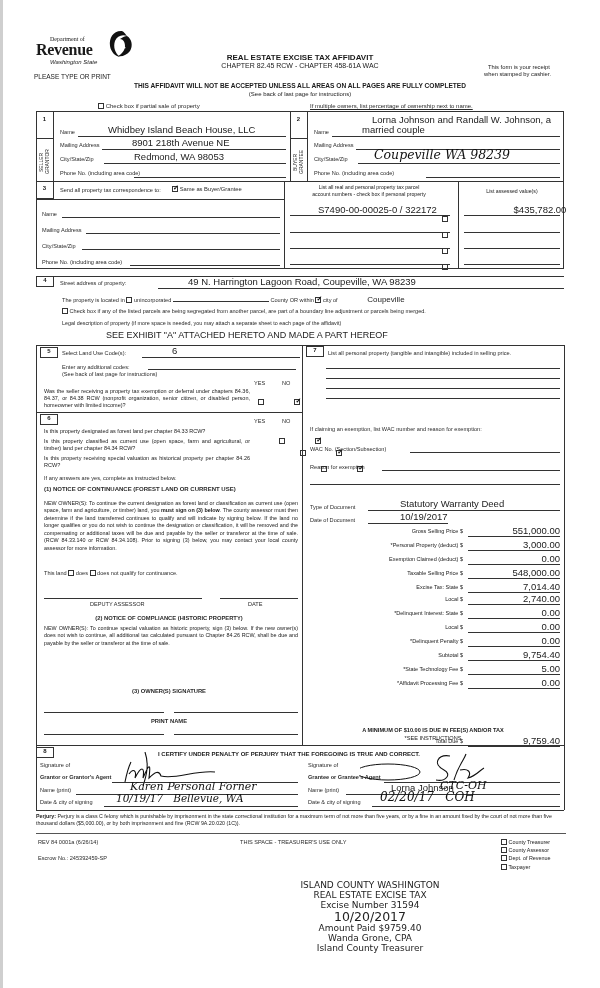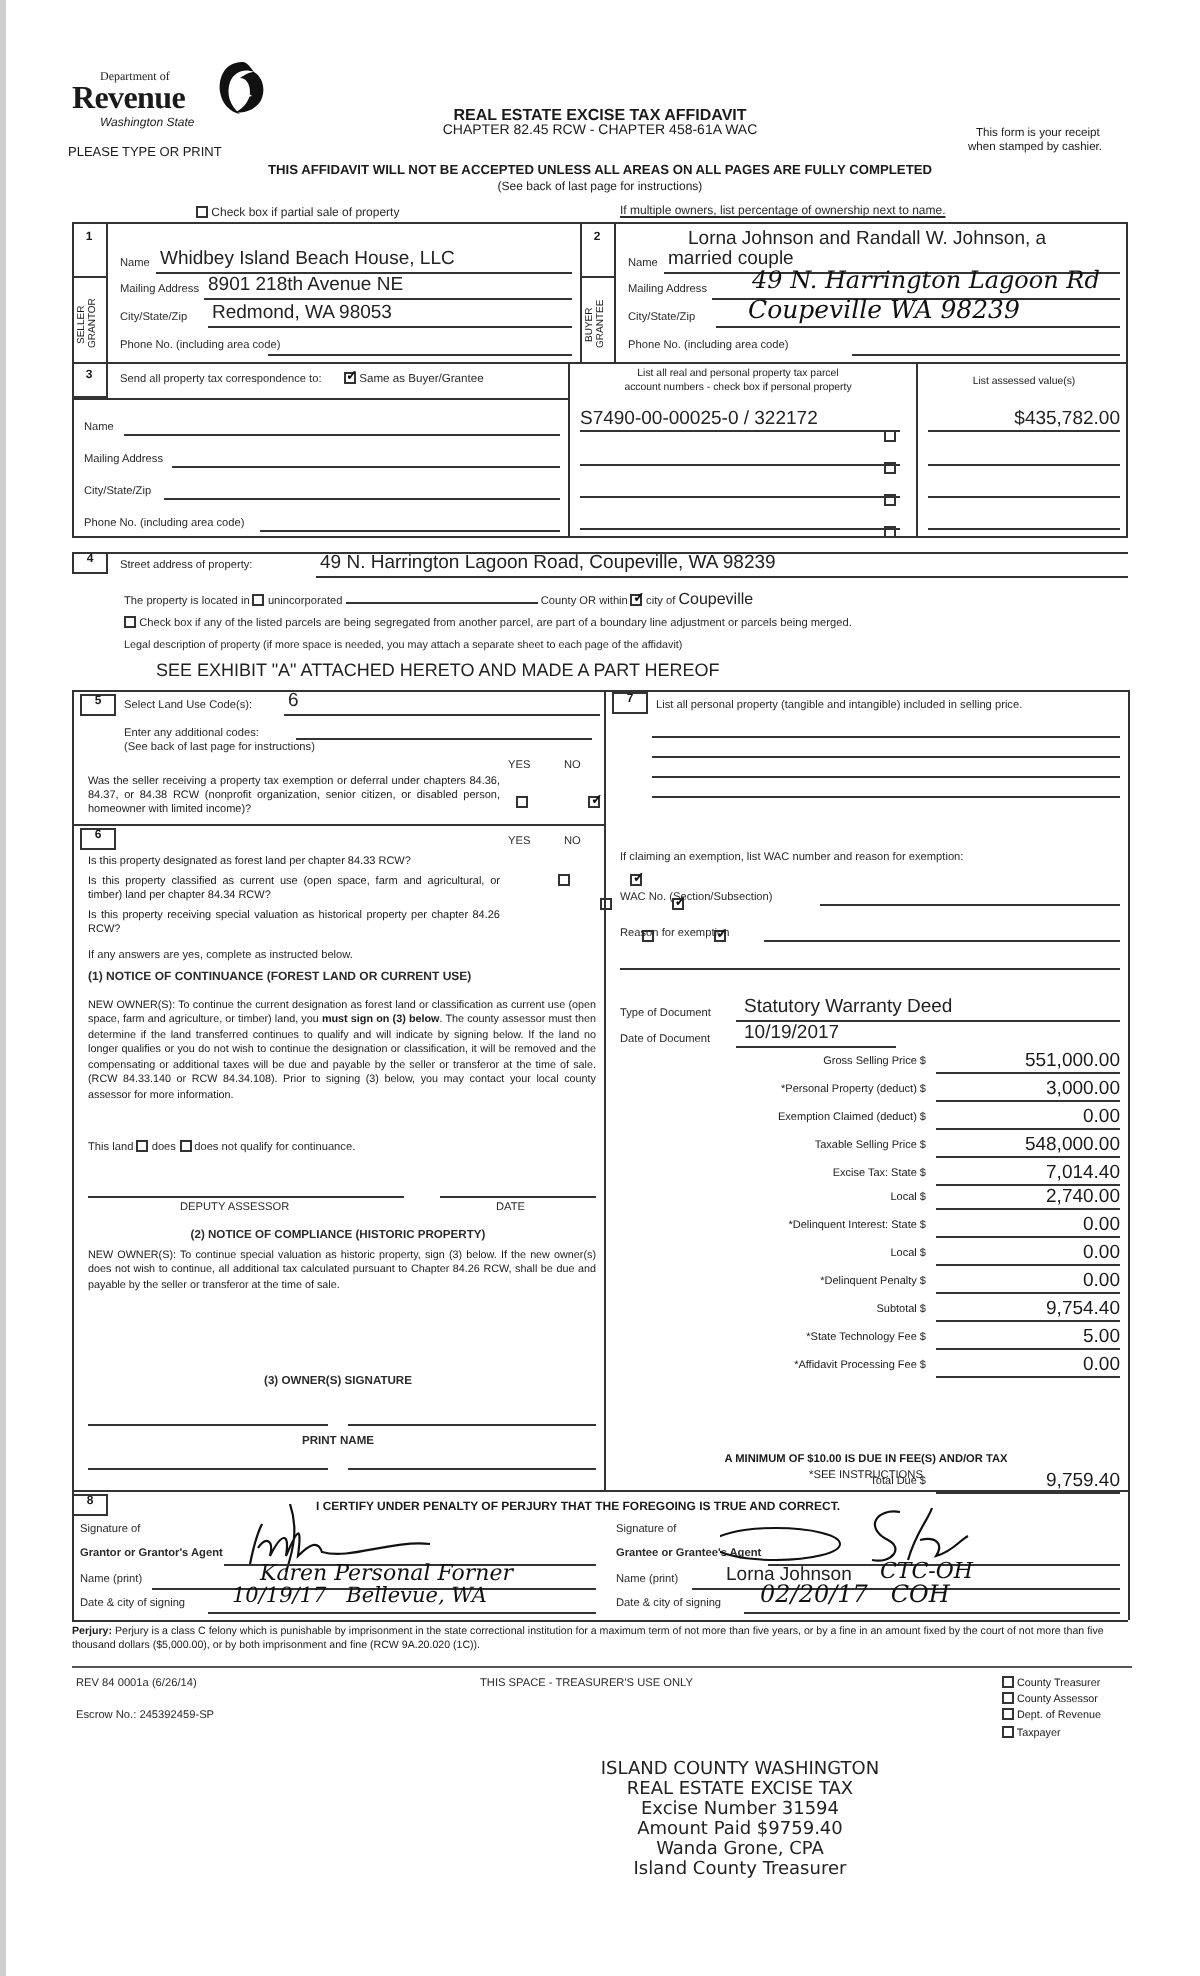--- a/index.html
+++ b/index.html
@@ -5,29 +5,29 @@
   html, body { margin: 0; padding: 0; }
   body {
     width: 600px; height: 988px; background: #ffffff; position: relative; overflow: hidden;
     font-family: "Liberation Sans", sans-serif; color: #1a1a1a;
   }
   .page-edge { position: absolute; left: 0; top: 0; width: 3px; height: 988px; background: #cfcfcf; }
   .abs { position: absolute; }
   .tiny { font-size: 5.2px; line-height: 1.25; }
   .small { font-size: 6px; line-height: 1.3; }
   .lbl { font-size: 5.6px; color: #2a2a2a; white-space: nowrap; }
-  .typed { font-size: 9.5px; color: #222; white-space: nowrap; }
+  .typed { font-size: 9.5px; color: #222; white-space: nowrap; margin-left: 28px; }
   .hand { font-family: "DejaVu Serif", serif; font-style: italic; color: #111; white-space: nowrap; }
   .line { position: absolute; border-bottom: 0.8px solid #333; height: 0; }
   .box { position: absolute; border: 0.8px solid #333; box-sizing: border-box; }
   .cb { display: inline-block; width: 6px; height: 6px; border: 0.8px solid #333; box-sizing: border-box; vertical-align: -1px; position: relative; }
   .cb.checked::after { content: "✓"; position: absolute; left: 0px; top: -3px; font-size: 7px; font-weight: bold; color: #111; }
   .secnum { position: absolute; border: 0.8px solid #333; font-size: 6px; font-weight: bold; text-align: center; box-sizing: border-box; background: #fff; }
   .vert { position: absolute; writing-mode: vertical-rl; transform: rotate(180deg); font-size: 5px; text-align: center; line-height: 1.1; }
-  .right { text-align: right; }
+  .right { text-align: center; }
   .center { text-align: center; }
   .bold { font-weight: bold; }
   .just { text-align: justify; }
   .tax-row { position: absolute; left: 300px; width: 260px; height: 13px; }
   .tax-row .tl { position: absolute; right: 97px; top: 3px; font-size: 5.5px; white-space: nowrap; }
   .tax-row .tv { position: absolute; right: 0; width: 92px; bottom: 1px; text-align: right; font-size: 9.5px; border-bottom: 0.8px solid #333; }
   .stamp { font-family: "DejaVu Sans", sans-serif; color: #222; text-align: center; }
 </style>
 </head>
 <body>
@@ -104,21 +104,20 @@
     <div class="vert" style="left:3px;top:8px;height:30px;">
       <span>BUYER</span><br><span>GRANTEE</span>
     </div>
   </div>
   <span class="abs typed" style="left:54px;top:3px;">Lorna Johnson and Randall W. Johnson, a</span>
   <span class="abs lbl" style="left:24px;top:18px;">Name</span>
   <span class="abs typed" style="left:44px;top:13px;">married couple</span>
   <div class="line" style="left:42px;top:25px;width:228px;"></div>
 
   <span class="abs lbl" style="left:24px;top:31px;">Mailing Address</span>
-  <span class="abs hand" style="left:86px;top:22px;font-size:12px;">49 N. Harrington Lagoon Rd</span>
   <div class="line" style="left:66px;top:38px;width:204px;"></div>
 
   <span class="abs lbl" style="left:24px;top:45px;">City/State/Zip</span>
   <span class="abs hand" style="left:84px;top:36px;font-size:12.5px;">Coupeville WA 98239</span>
   <div class="line" style="left:68px;top:52px;width:202px;"></div>
 
   <span class="abs lbl" style="left:24px;top:59px;">Phone No. (including area code)</span>
   <span class="abs typed" style="left:140px;top:54px;"></span>
   <div class="line" style="left:136px;top:66px;width:134px;"></div>
 </div>
@@ -417,19 +416,20 @@
   <div><span class="cb"></span> <span>County Assessor</span></div>
   <div><span class="cb"></span> <span>Dept. of Revenue</span></div>
   <div><span class="cb"></span> <span>Taxpayer</span></div>
 </div>
 
 
 <div class="abs stamp" style="left:270px;top:880px;width:200px;">
   <div style="font-size:9px;line-height:10px;">ISLAND COUNTY WASHINGTON</div>
   <div style="font-size:9px;line-height:10px;">REAL ESTATE EXCISE TAX</div>
   <div style="font-size:9px;line-height:10px;">Excise Number 31594</div>
+  <div style="font-size:12.5px;line-height:13px;">10/20/2017</div>
   <div style="font-size:9px;line-height:10px;">Amount Paid $9759.40</div>
   <div style="font-size:9px;line-height:10px;">Wanda Grone, CPA</div>
   <div style="font-size:9px;line-height:10px;">Island County Treasurer</div>
 </div>
 
 
 
 
 </body></html>

